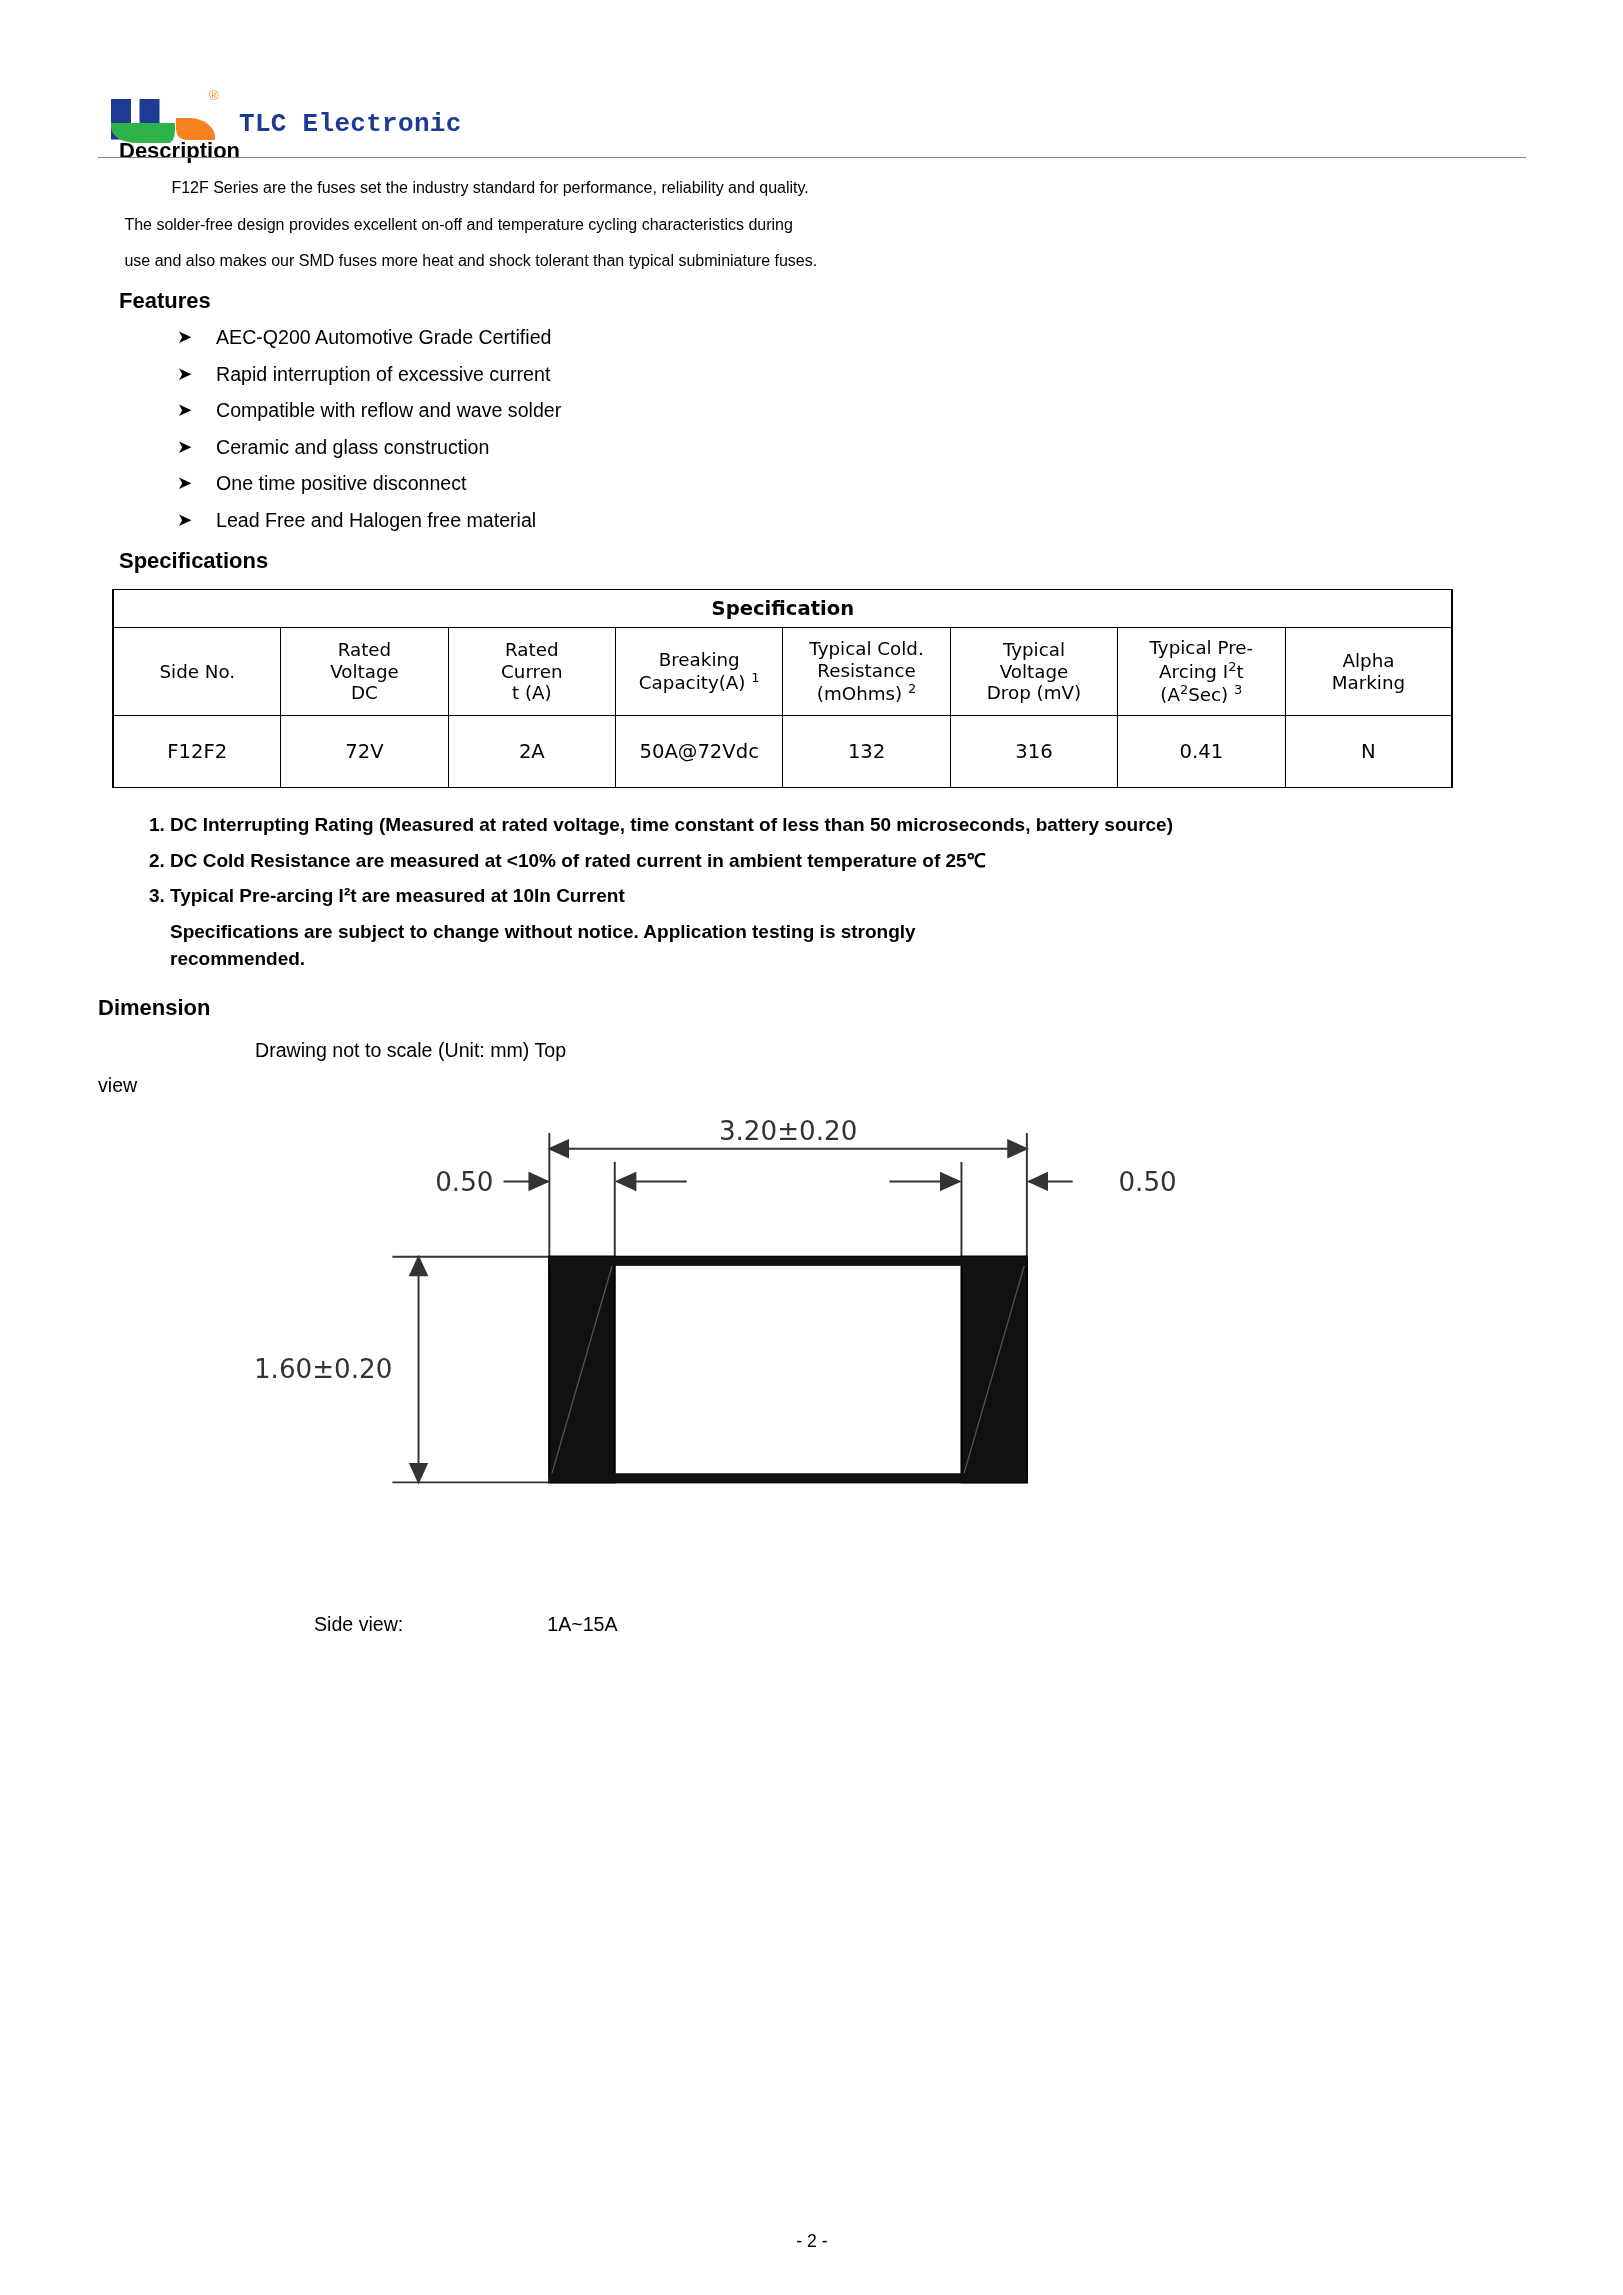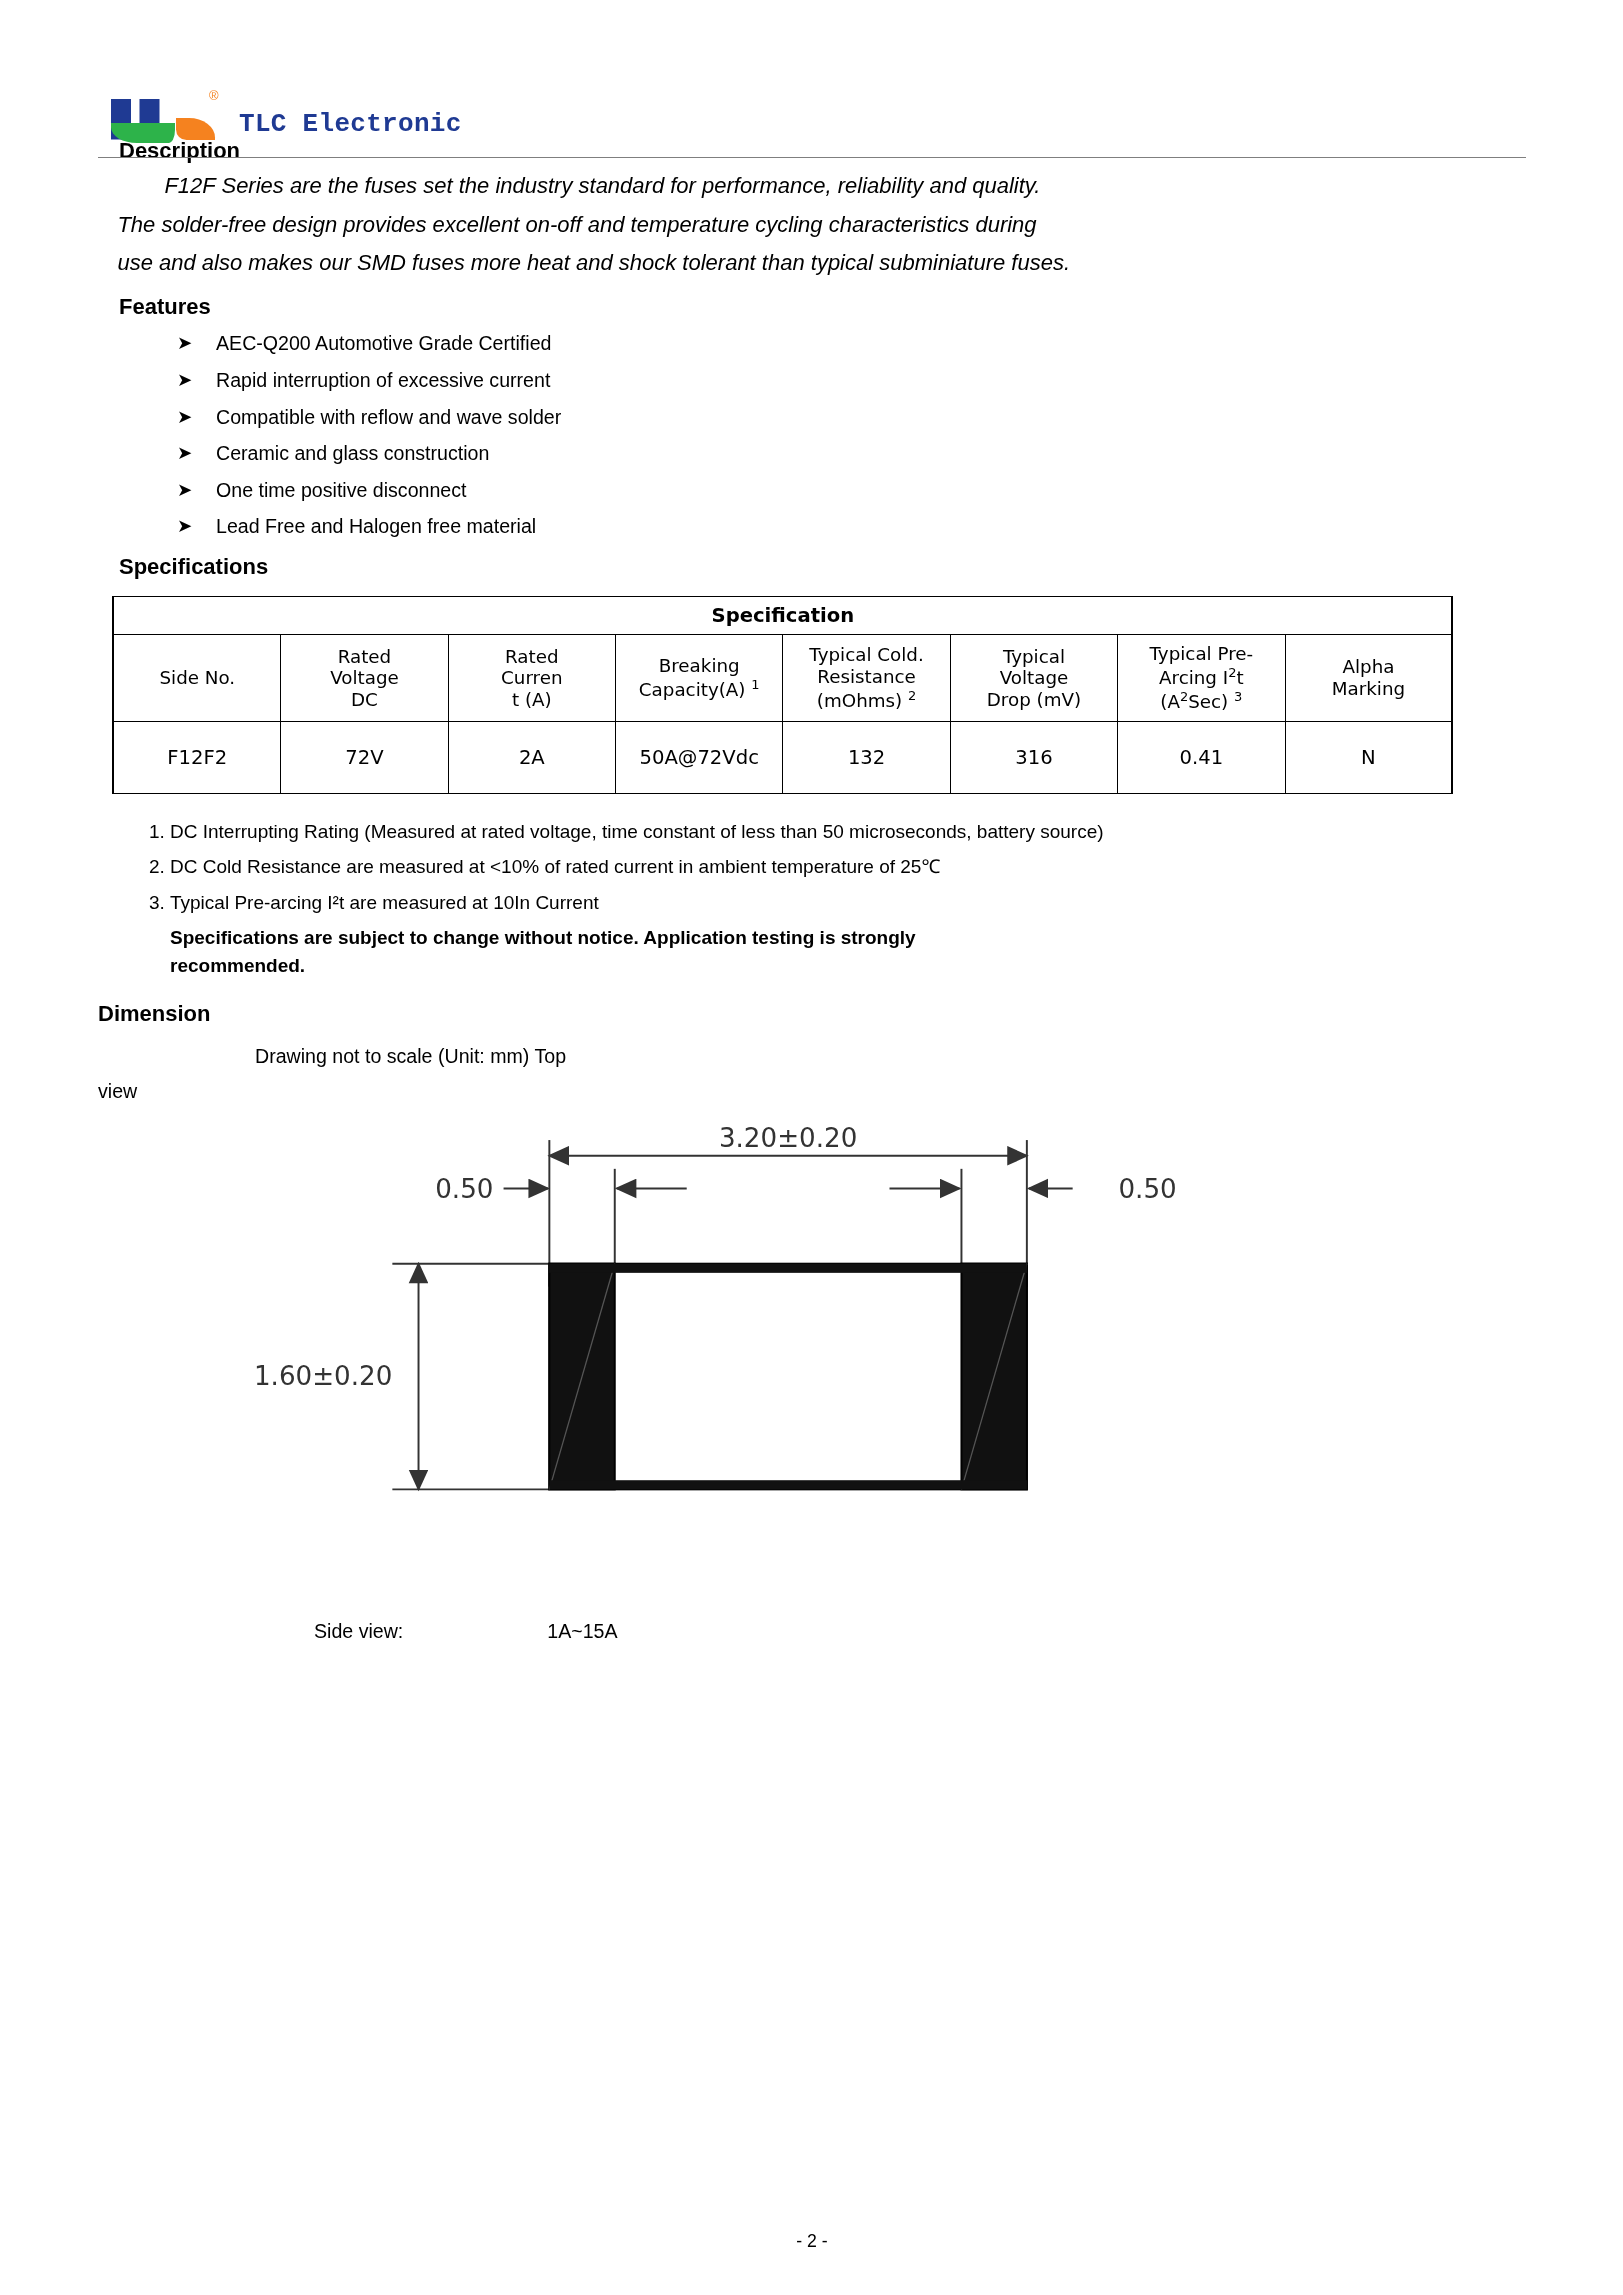--- a/index.html
+++ b/index.html
@@ -92,25 +92,24 @@
   }
 
   
   h2.section {
     font-size: 22px;
     font-weight: bold;
     margin: 14.4px 0 2.6px 0;
     padding-left: 21px;
   }
   p.body-text {
-    font-size: 22px;
+    font-size: 16px;
     line-height: 1.52;
-    margin: 5px;
+    margin: 12px;
     padding-left: 14.4px;
-    font-style: italic;
   }
   p.indent {
     text-indent: 47px;
   }
 
   
   table.ec {
     border-collapse: collapse;
     margin: 9.2px 0 0 14.4px;
     width: 1047px;
@@ -178,20 +177,21 @@
     font-size: 19.6px;
   }
   table.spec .outer-left { border-left: 2px solid #000; }
   table.spec .outer-right { border-right: 2px solid #000; }
   sup { font-size: 13px; }
 
   
   ol.notes {
     margin: 23.6px 0 0 0;
     padding-left: 72px;
+    font-weight: bold;
   }
   ol.notes li {
     font-size: 19px;
     line-height: 1.45;
     margin-bottom: 7.9px;
   }
   p.bold-note {
     font-size: 19px;
     font-weight: bold;
     line-height: 1.45;

